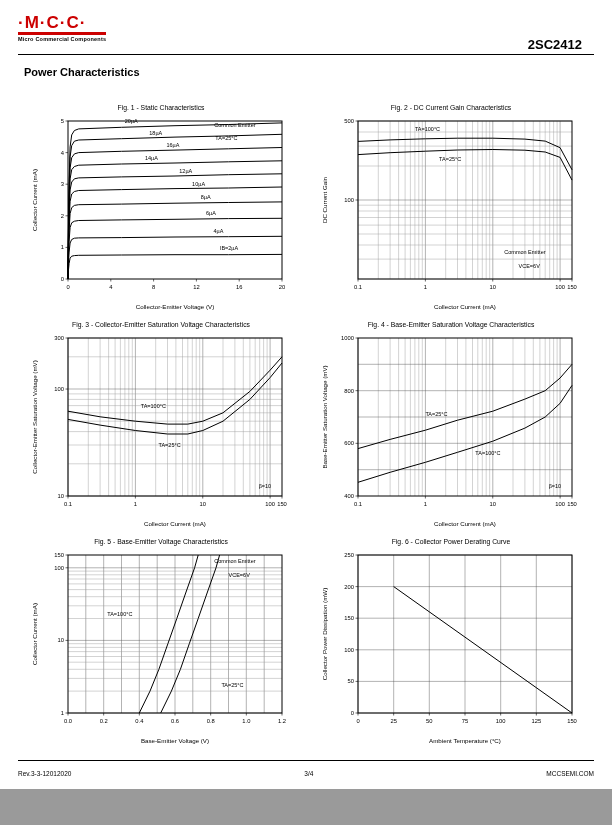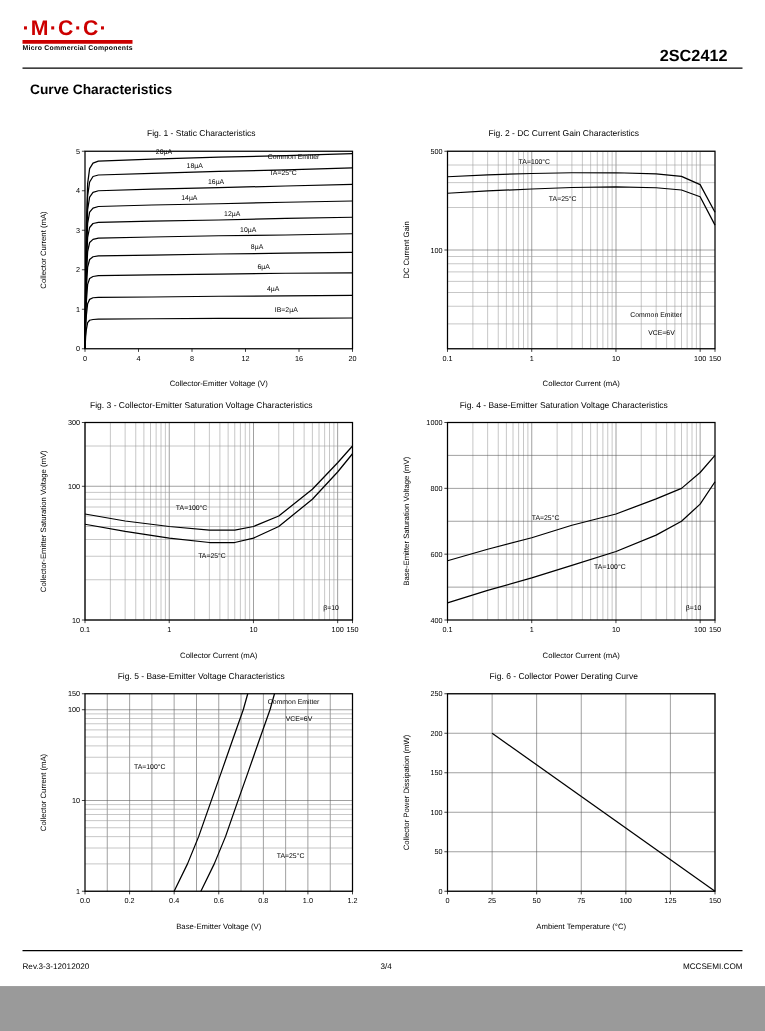--- a/index.html
+++ b/index.html
@@ -34,21 +34,21 @@
   <div class="header">
     <div class="logo">
       <div class="logo-text">·M·C·C·</div>
       <div class="logo-bar"></div>
       <div class="logo-sub">Micro Commercial Components</div>
     </div>
     <div class="part-number">2SC2412</div>
   </div>
   <div class="header-rule"></div>
 
-  <h1 class="section-title">Curve Characteristics</h1>
+  <h1 class="section-title">Power Characteristics</h1>
 
   <div class="charts">
     <figure>
       <figcaption>Fig. 1 - Static Characteristics</figcaption>
       <div class="chart-host"><svg viewBox="0 0 266 200" width="266" height="200">
             <rect x="40" y="8" width="214" height="158" fill="none" stroke="#000" stroke-width="1"></rect>
             <line x1="40" y1="166" x2="40" y2="168.5" stroke="#000" stroke-width="0.6"></line>
             <text x="40" y="175.5" text-anchor="middle" font-size="5.8">0</text>
             <line x1="82.80000000000001" y1="166" x2="82.80000000000001" y2="168.5" stroke="#000" stroke-width="0.6"></line>
             <text x="82.80000000000001" y="175.5" text-anchor="middle" font-size="5.8">4</text>

